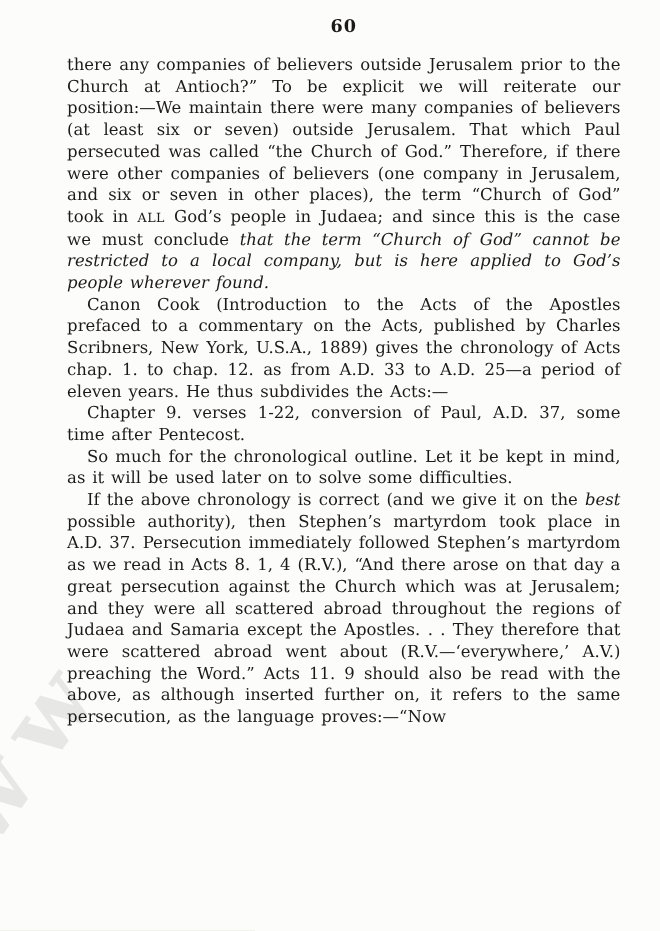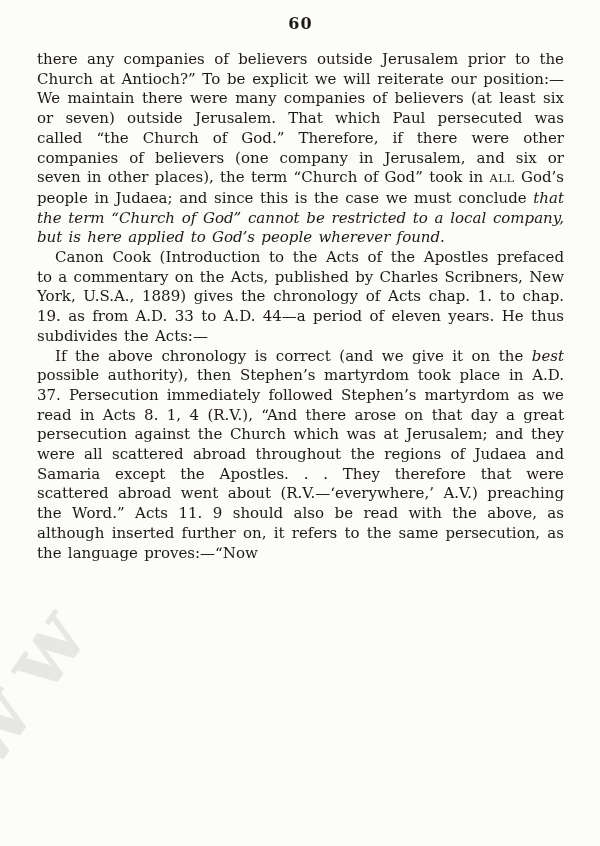--- a/index.html
+++ b/index.html
@@ -14,20 +14,21 @@
     margin: 0 auto;
     background: #fcfcfa;
     overflow: hidden;
     font-family: "DejaVu Serif", "Liberation Serif", serif;
     color: #1c1a17;
   }
   .page-inner {
     position: relative;
     padding: 14px 36px 0 37px;
     z-index: 2;
+    margin-left: 24px;
   }
   .pageno {
     text-align: center;
     font-size: 16px;
     font-weight: 700;
     letter-spacing: 1px;
     margin-bottom: 17px;
   }
   .text-block p.para {
     margin: 0;
@@ -65,17 +66,19 @@
 <body>
 
 <div class="page">
   <div class="watermark">www</div>
 
   <div class="page-inner">
     <div class="pageno">60</div>
 
     <div class="text-block">
         <p class="para"><span class="normal">there any companies of believers outside Jerusalem prior to the Church at Antioch?” To be explicit we will reiterate our position:—We maintain there were many companies of believers (at least six or seven) outside Jerusalem. That which Paul persecuted was called “the Church of God.” Therefore, if there were other companies of believers (one company in Jerusalem, and six or seven in other places), the term “Church of God” took in </span><span class="smallcaps">ALL</span><span class="normal"> God’s people in Judaea; and since this is the case we must conclude </span><span class="italic">that the term “Church of God” cannot be restricted to a local company, but is here applied to God’s people wherever found.</span></p>
-        <p class="para indent"><span class="normal">Canon Cook (Introduction to the Acts of the Apostles prefaced to a commentary on the Acts, published by Charles Scribners, New York, U.S.A., 1889) gives the chronology of Acts chap. 1. to chap. 19. as from A.D. 33 to A.D. 44—a period of eleven years. He thus subdivides the Acts:—</span></p>
+        <p class="para indent"><span class="normal">Canon Cook (Introduction to the Acts of the Apostles prefaced to a commentary on the Acts, published by Charles Scribners, New York, U.S.A., 1889) gives the chronology of Acts chap. 1. to chap. 12. as from A.D. 33 to A.D. 25—a period of eleven years. He thus subdivides the Acts:—</span></p>
+        <p class="para indent"><span class="normal">Chapter 9. verses 1-22, conversion of Paul, A.D. 37, some time after Pentecost.</span></p>
+        <p class="para indent"><span class="normal">So much for the chronological outline. Let it be kept in mind, as it will be used later on to solve some difficulties.</span></p>
         <p class="para indent"><span class="normal">If the above chronology is correct (and we give it on the </span><span class="italic">best</span><span class="normal"> possible authority), then Stephen’s martyrdom took place in A.D. 37. Persecution immediately followed Stephen’s martyrdom as we read in Acts 8. 1, 4 (R.V.), “And there arose on that day a great persecution against the Church which was at Jerusalem; and they were all scattered abroad throughout the regions of Judaea and Samaria except the Apostles. . . They therefore that were scattered abroad went about (R.V.—‘everywhere,’ A.V.) preaching the Word.” Acts 11. 9 should also be read with the above, as although inserted further on, it refers to the same persecution, as the language proves:—“Now</span></p>
       </div>
   </div>
 </div>
 
 </body></html>

